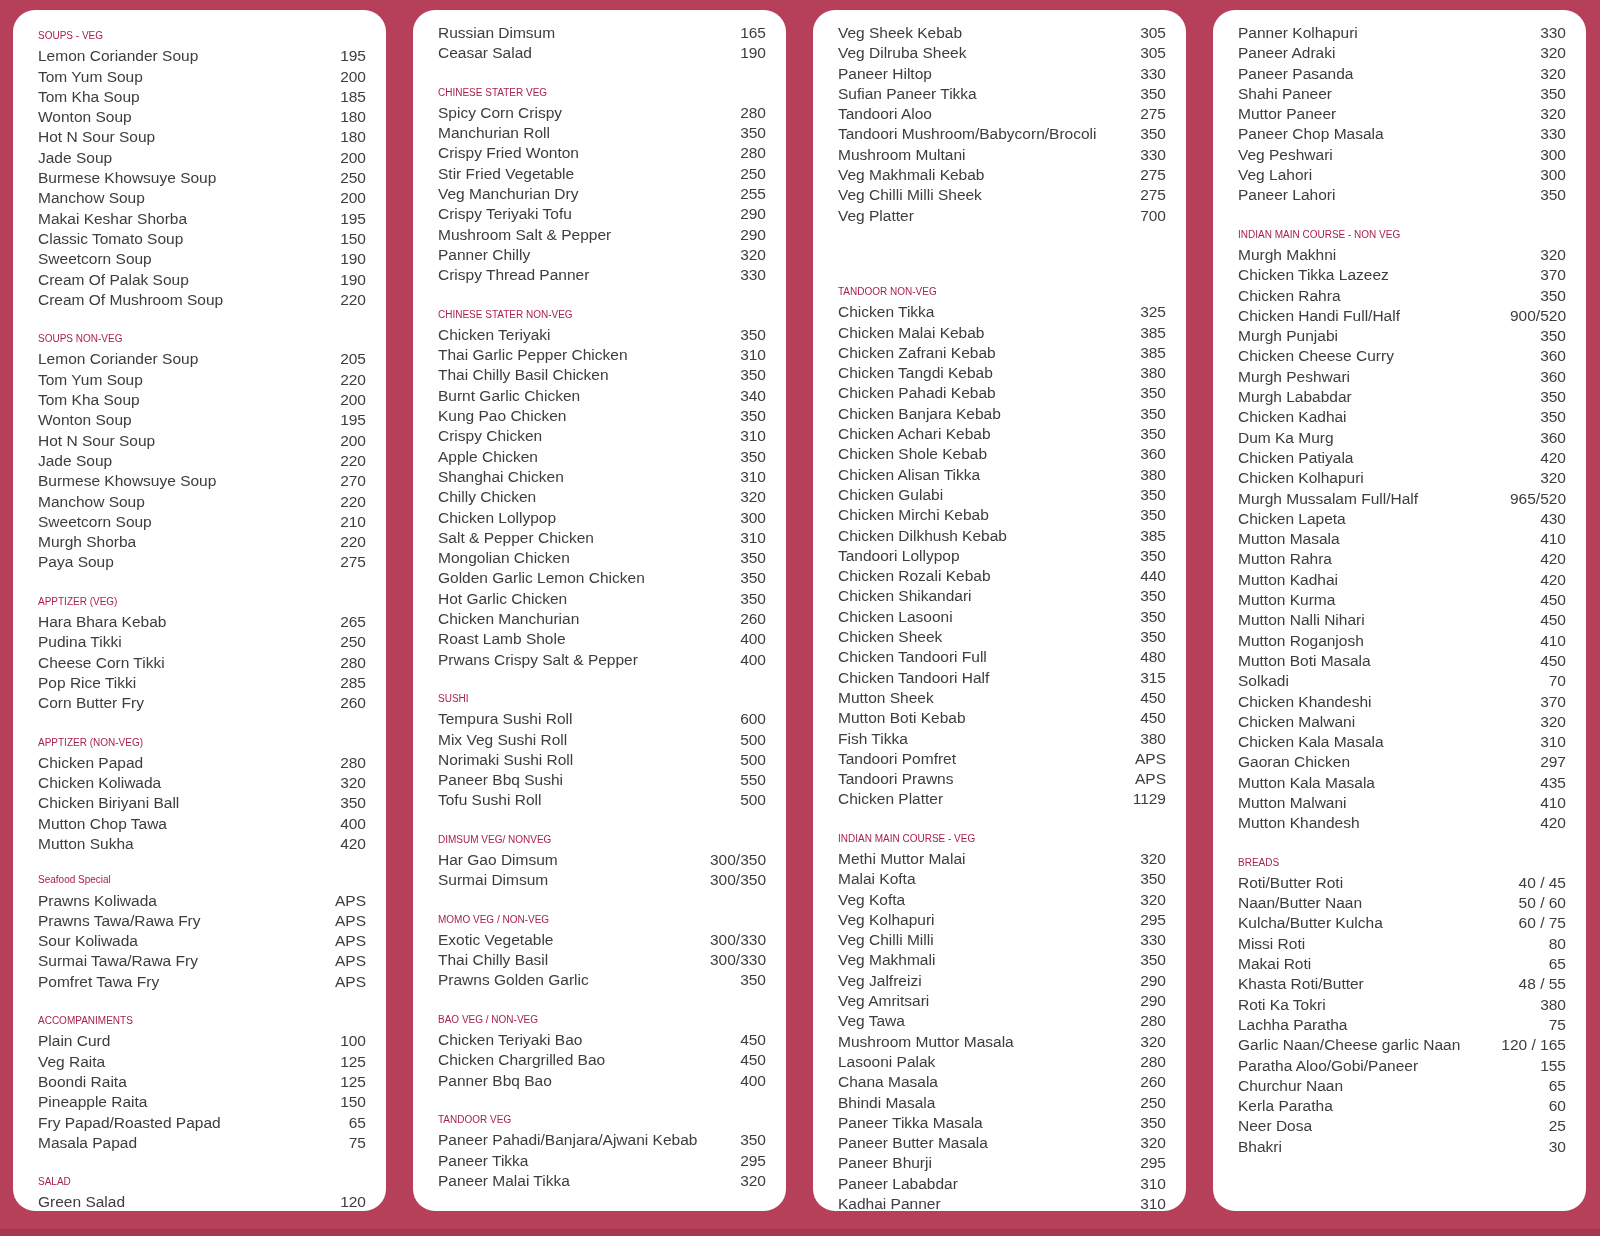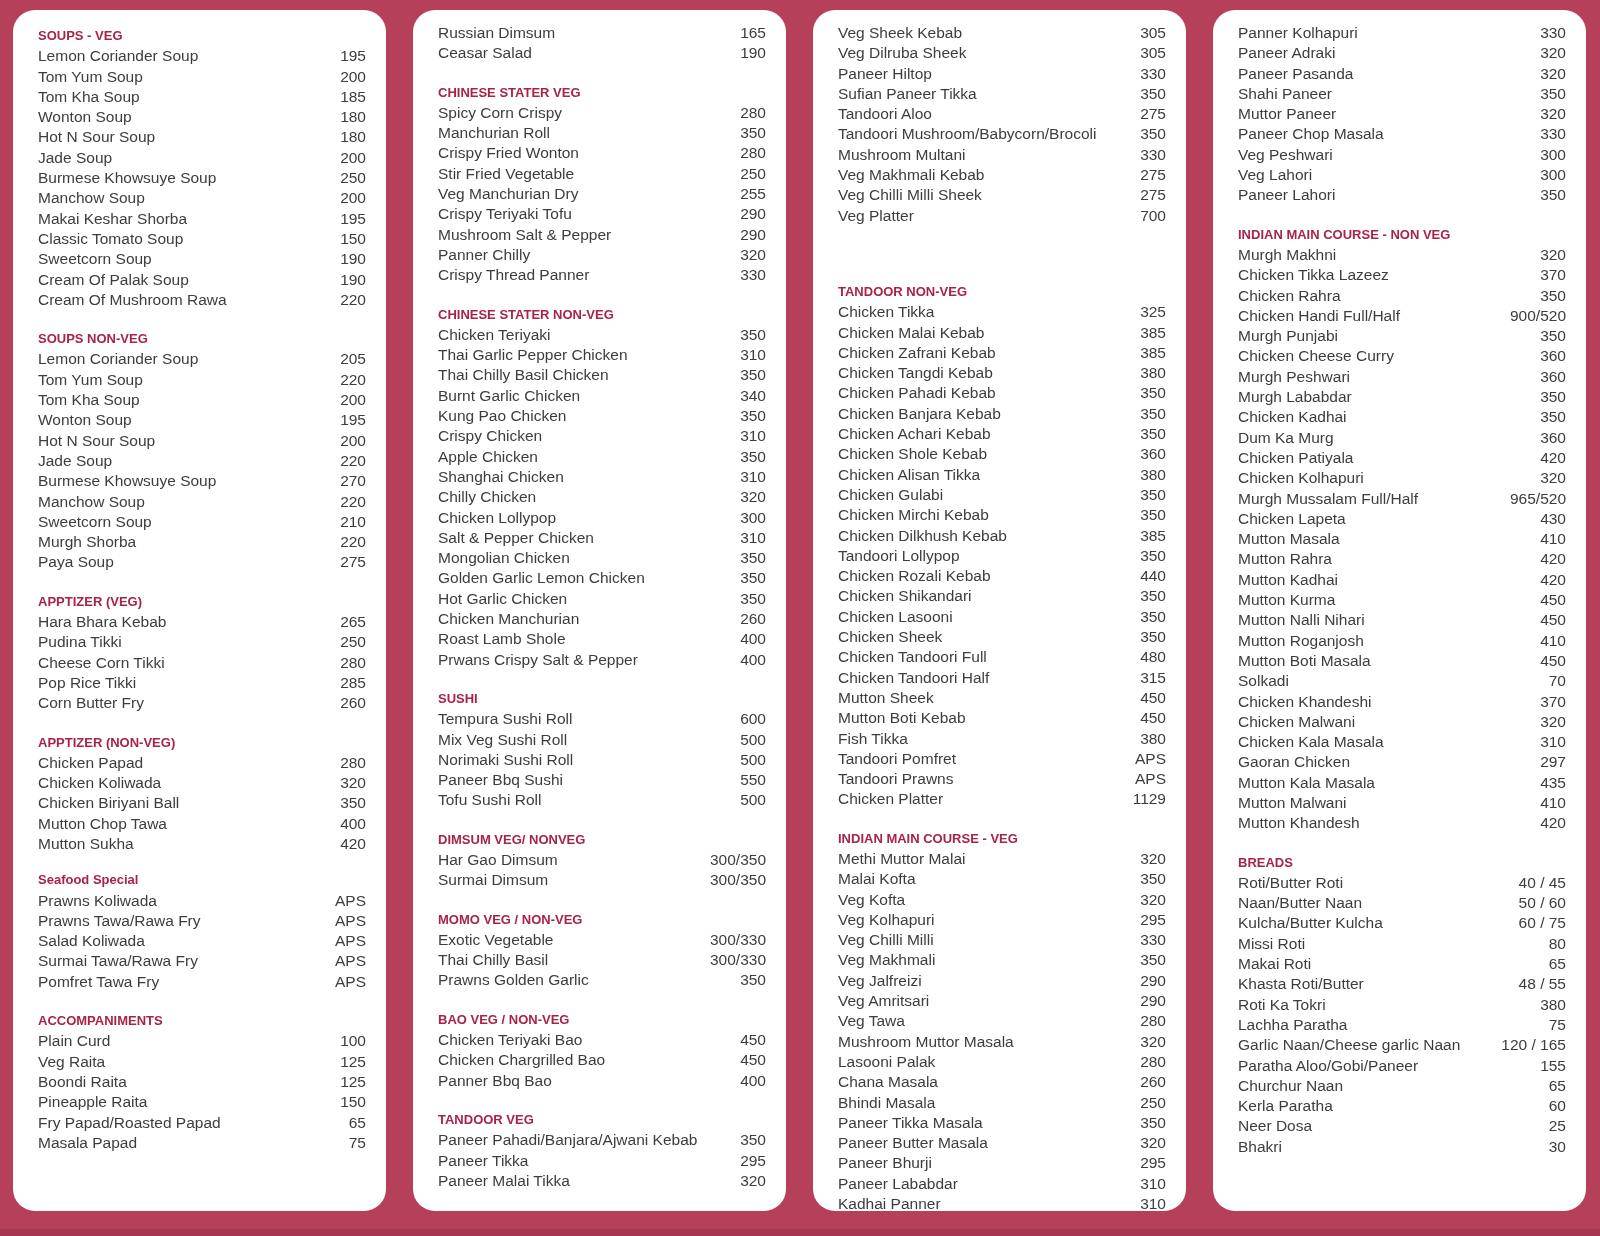--- a/index.html
+++ b/index.html
@@ -29,22 +29,22 @@
     width:373px;
     height:1201px;
     box-sizing:border-box;
     padding:13px 20px 0 25px;
     overflow:hidden;
     flex:0 0 auto;
   }
   .section{margin:0;}
   .heading{
     color:var(--heading);
-    font-weight:bold;
-    font-size:13px;
+    font-weight:normal;
+    font-size:10px;
     line-height:20.3px;
     margin-top:19px;
   }
   .section:first-child > .heading{margin-top:3px;}
   .heading.tight{margin-top:16px;}
   .heading.extra-gap{margin-top:56px;}
   .row{
     display:flex;
     justify-content:space-between;
     align-items:baseline;
@@ -108,21 +108,21 @@
         </div>
         <div class="row">
           <span class="item-name">Sweetcorn Soup</span>
           <span class="item-price">190</span>
         </div>
         <div class="row">
           <span class="item-name">Cream Of Palak Soup</span>
           <span class="item-price">190</span>
         </div>
         <div class="row">
-          <span class="item-name">Cream Of Mushroom Rawa</span>
+          <span class="item-name">Cream Of Mushroom Soup</span>
           <span class="item-price">220</span>
         </div>
       </div>
       <div class="section">
         <div class="heading">SOUPS NON-VEG</div>
         <div class="row">
           <span class="item-name">Lemon Coriander Soup</span>
           <span class="item-price">205</span>
         </div>
         <div class="row">
@@ -216,21 +216,21 @@
         <div class="heading tight">Seafood Special</div>
         <div class="row">
           <span class="item-name">Prawns Koliwada</span>
           <span class="item-price">APS</span>
         </div>
         <div class="row">
           <span class="item-name">Prawns Tawa/Rawa Fry</span>
           <span class="item-price">APS</span>
         </div>
         <div class="row">
-          <span class="item-name">Salad Koliwada</span>
+          <span class="item-name">Sour Koliwada</span>
           <span class="item-price">APS</span>
         </div>
         <div class="row">
           <span class="item-name">Surmai Tawa/Rawa Fry</span>
           <span class="item-price">APS</span>
         </div>
         <div class="row">
           <span class="item-name">Pomfret Tawa Fry</span>
           <span class="item-price">APS</span>
         </div>
@@ -253,20 +253,27 @@
           <span class="item-name">Pineapple Raita</span>
           <span class="item-price">150</span>
         </div>
         <div class="row">
           <span class="item-name">Fry Papad/Roasted Papad</span>
           <span class="item-price">65</span>
         </div>
         <div class="row">
           <span class="item-name">Masala Papad</span>
           <span class="item-price">75</span>
+        </div>
+      </div>
+      <div class="section">
+        <div class="heading">SALAD</div>
+        <div class="row">
+          <span class="item-name">Green Salad</span>
+          <span class="item-price">120</span>
         </div>
       </div>
     </div>
     <div class="card">
       <div class="section">
         <div class="row">
           <span class="item-name">Russian Dimsum</span>
           <span class="item-price">165</span>
         </div>
         <div class="row">

